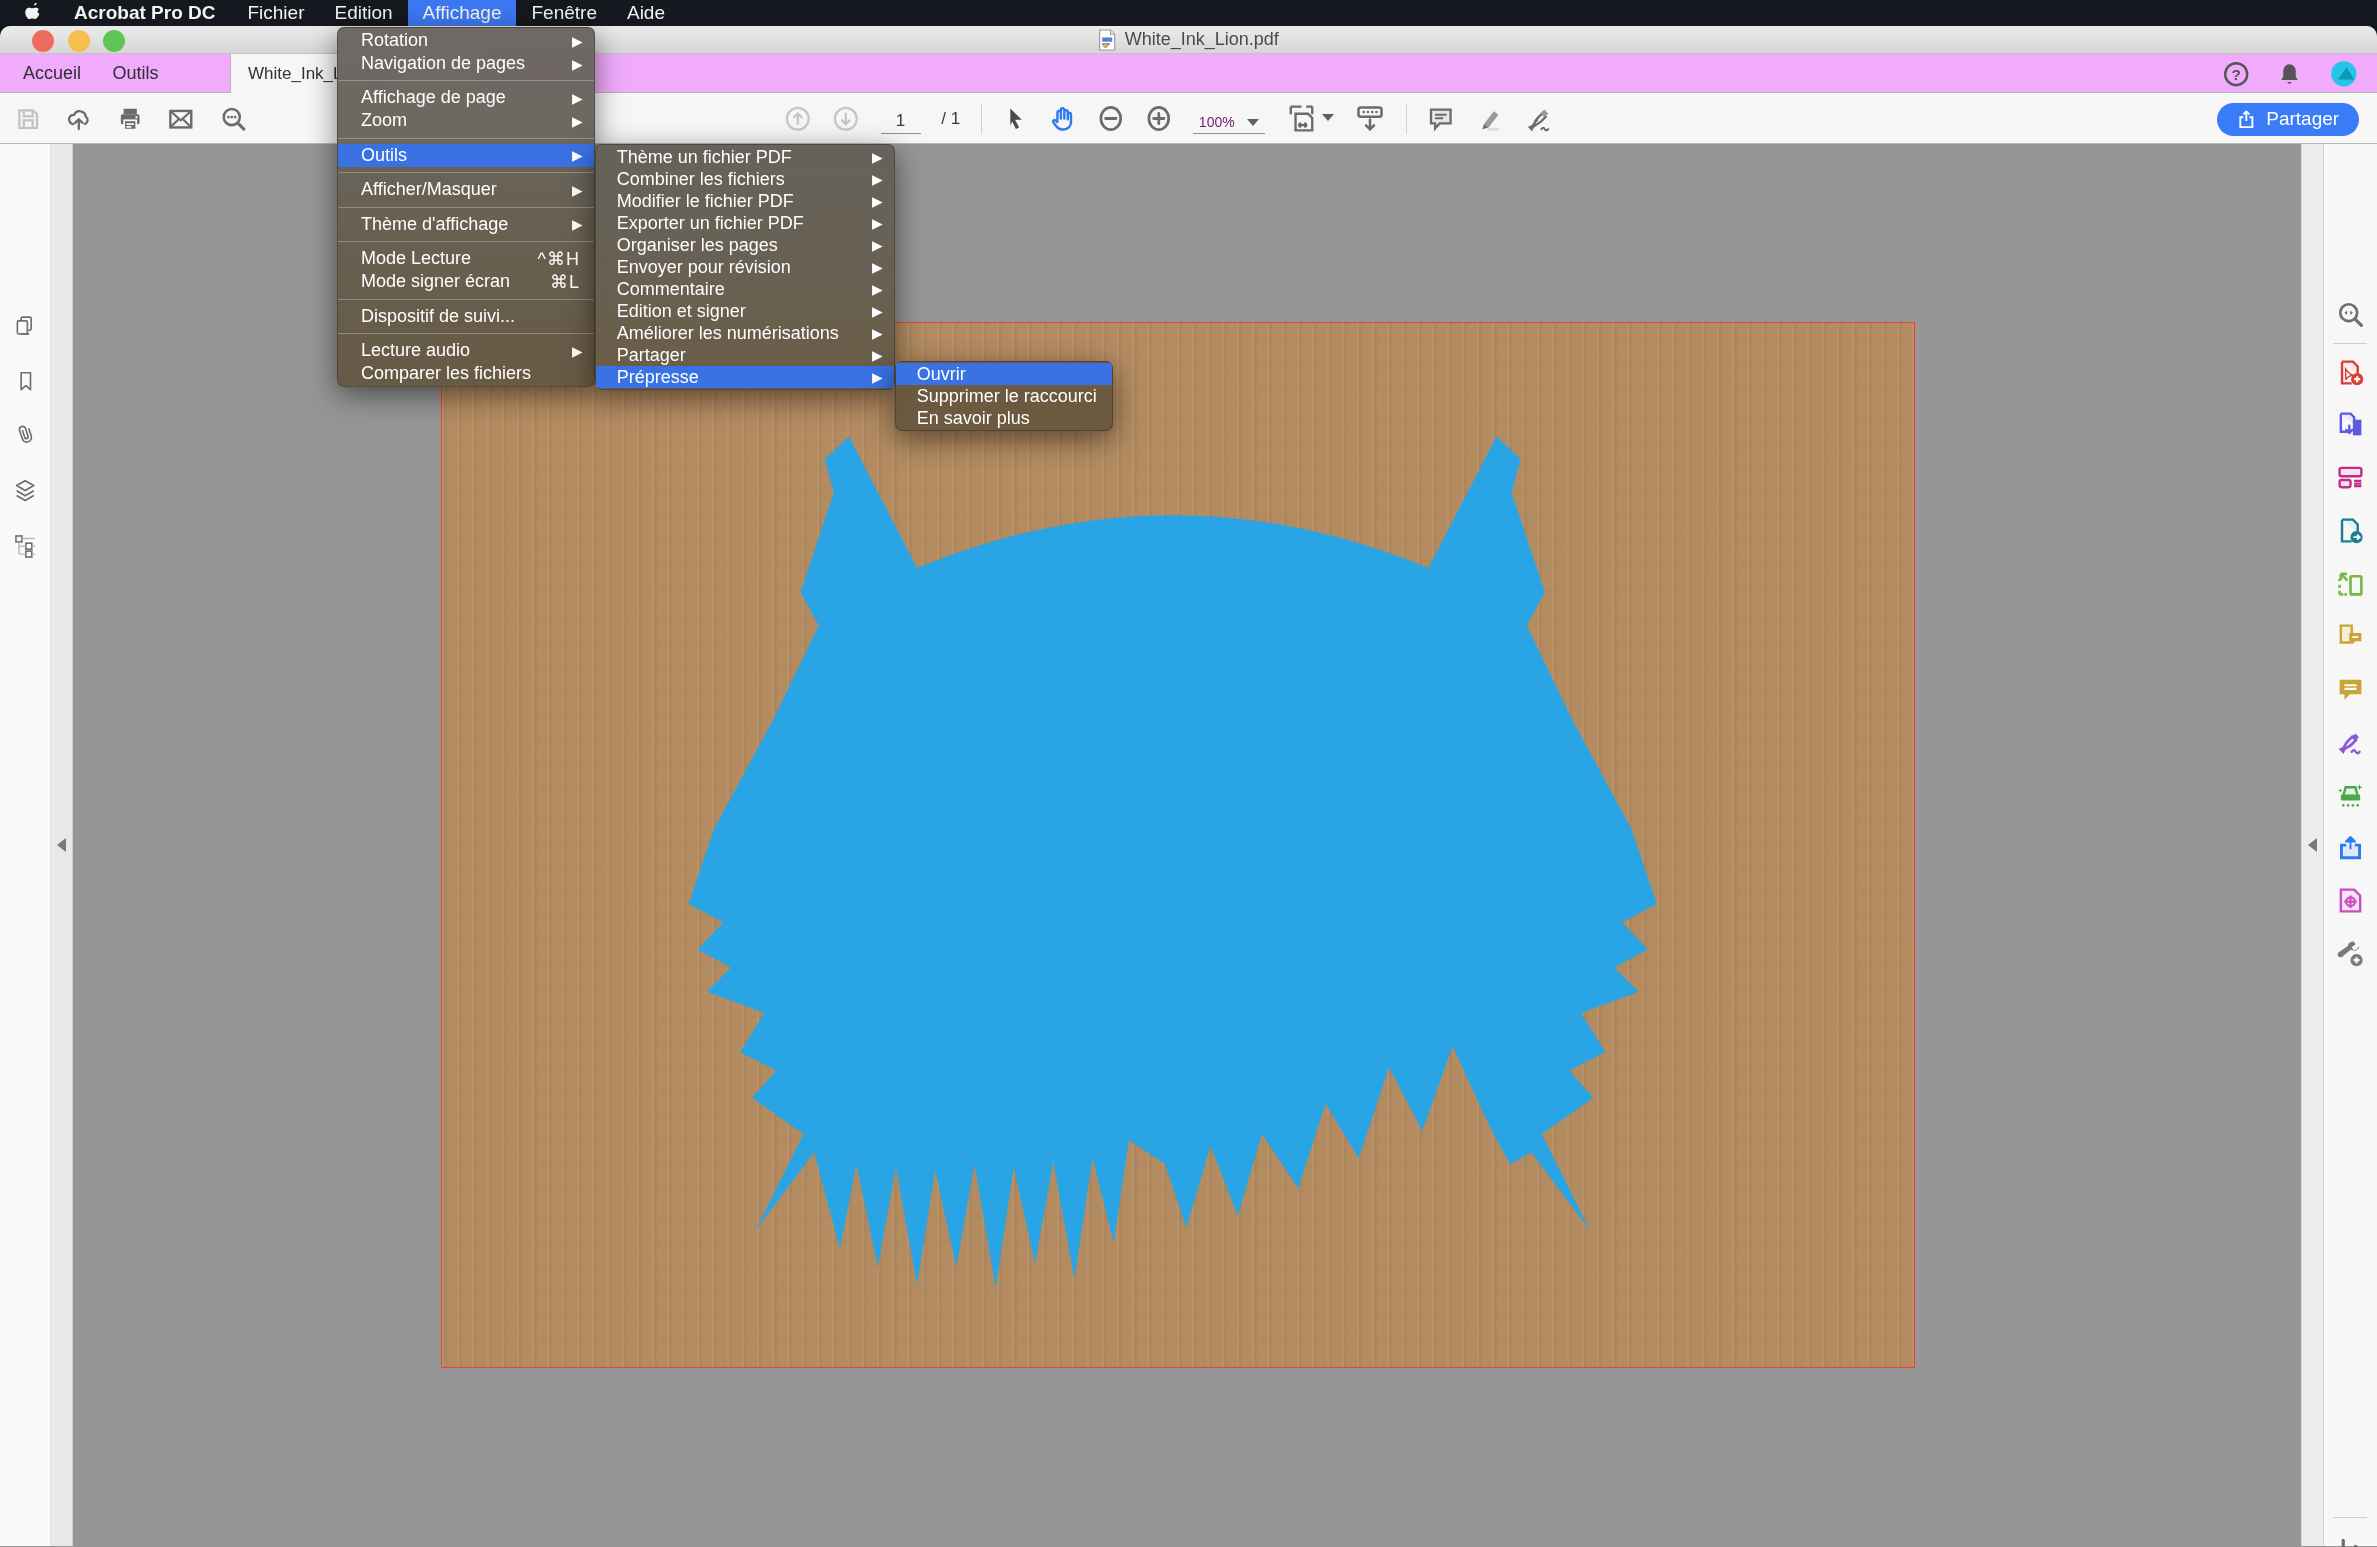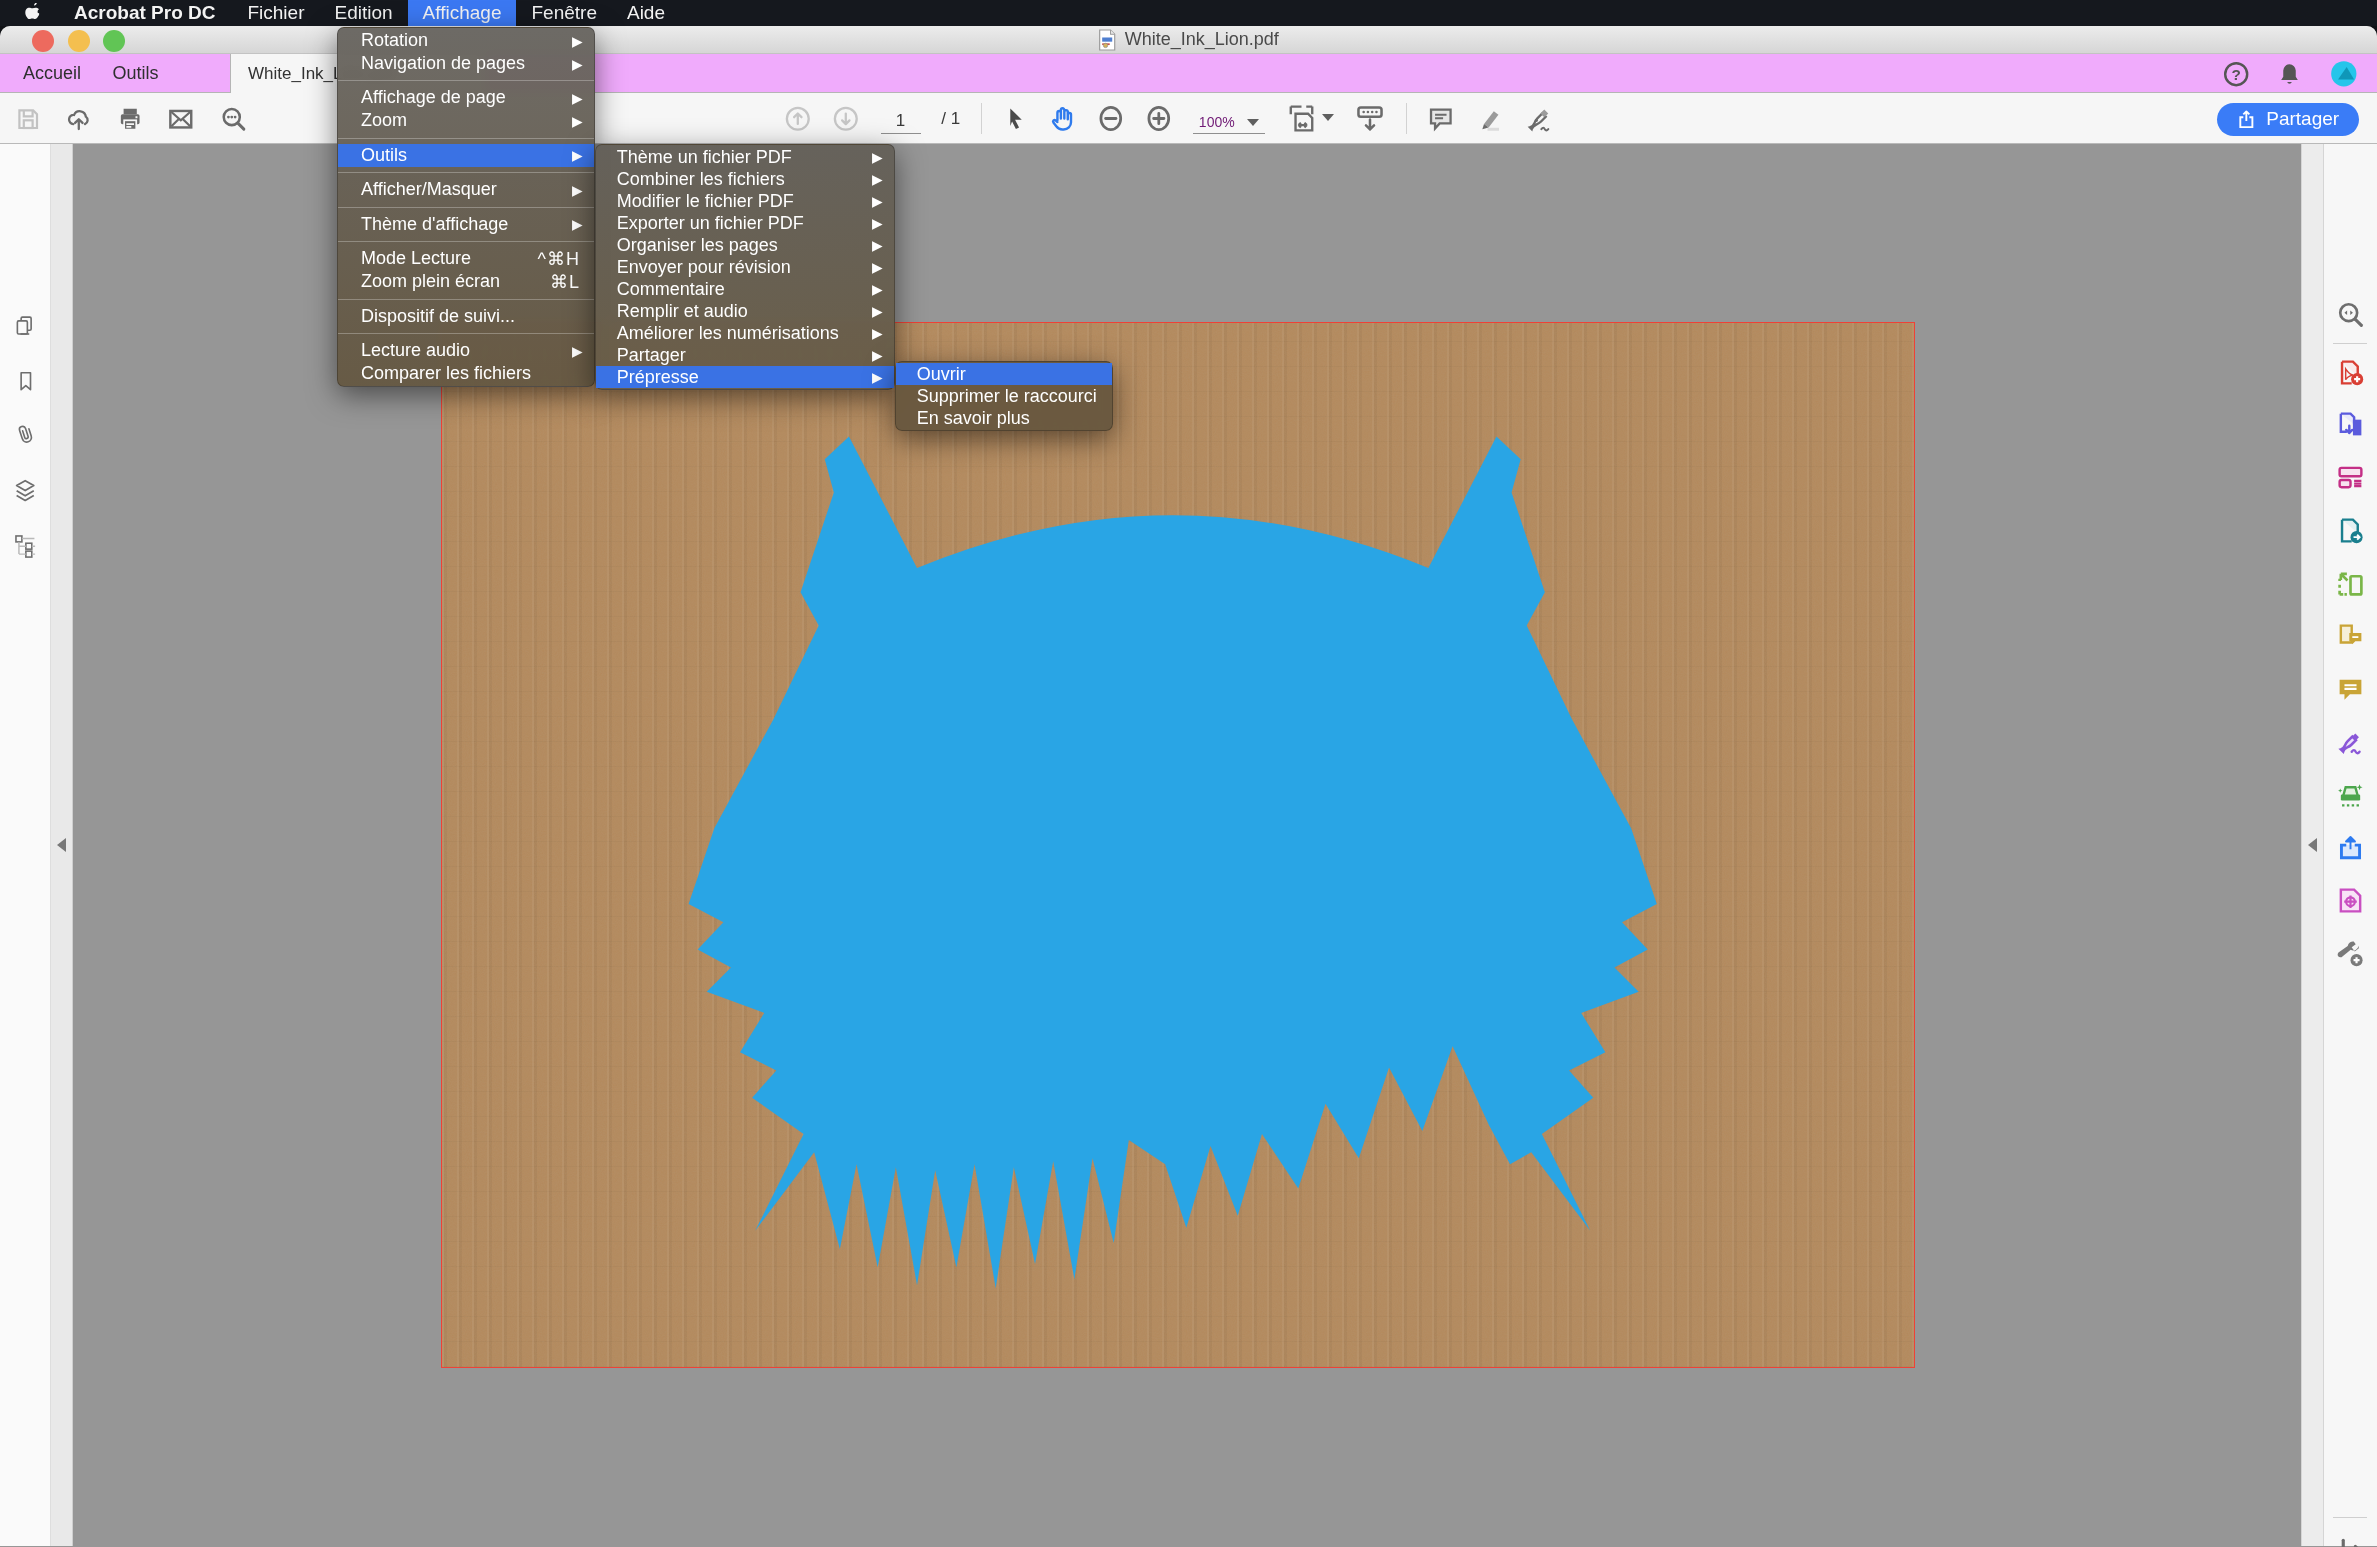--- a/index.html
+++ b/index.html
@@ -464,21 +464,21 @@
   <div class="mi">
       <span>Thème d'affichage</span>
       <span class="arr">▶</span>
     </div>
   <div class="msep"></div>
   <div class="mi">
       <span>Mode Lecture</span>
       <span class="sc">^⌘H</span>
     </div>
   <div class="mi">
-      <span>Zoom plein écran</span>
+      <span>Mode signer écran</span>
       <span class="sc">⌘L</span>
     </div>
   <div class="msep"></div>
   <div class="mi">
       <span>Dispositif de suivi...</span>
     </div>
   <div class="msep"></div>
   <div class="mi">
       <span>Lecture audio</span>
       <span class="arr">▶</span>
@@ -511,21 +511,21 @@
     </div>
   <div class="mi">
       <span>Envoyer pour révision</span>
       <span class="arr">▶</span>
     </div>
   <div class="mi">
       <span>Commentaire</span>
       <span class="arr">▶</span>
     </div>
   <div class="mi">
-      <span>Remplir et audio</span>
+      <span>Edition et signer</span>
       <span class="arr">▶</span>
     </div>
   <div class="mi">
       <span>Améliorer les numérisations</span>
       <span class="arr">▶</span>
     </div>
   <div class="mi">
       <span>Partager</span>
       <span class="arr">▶</span>
     </div>

